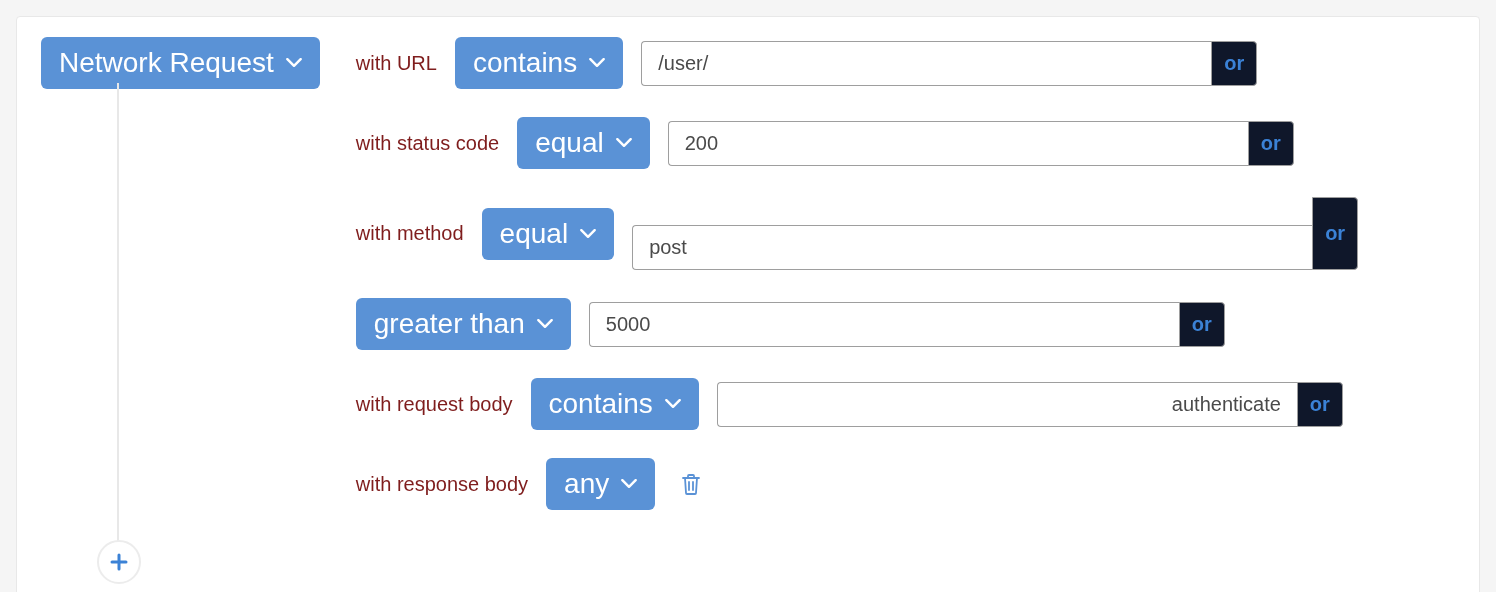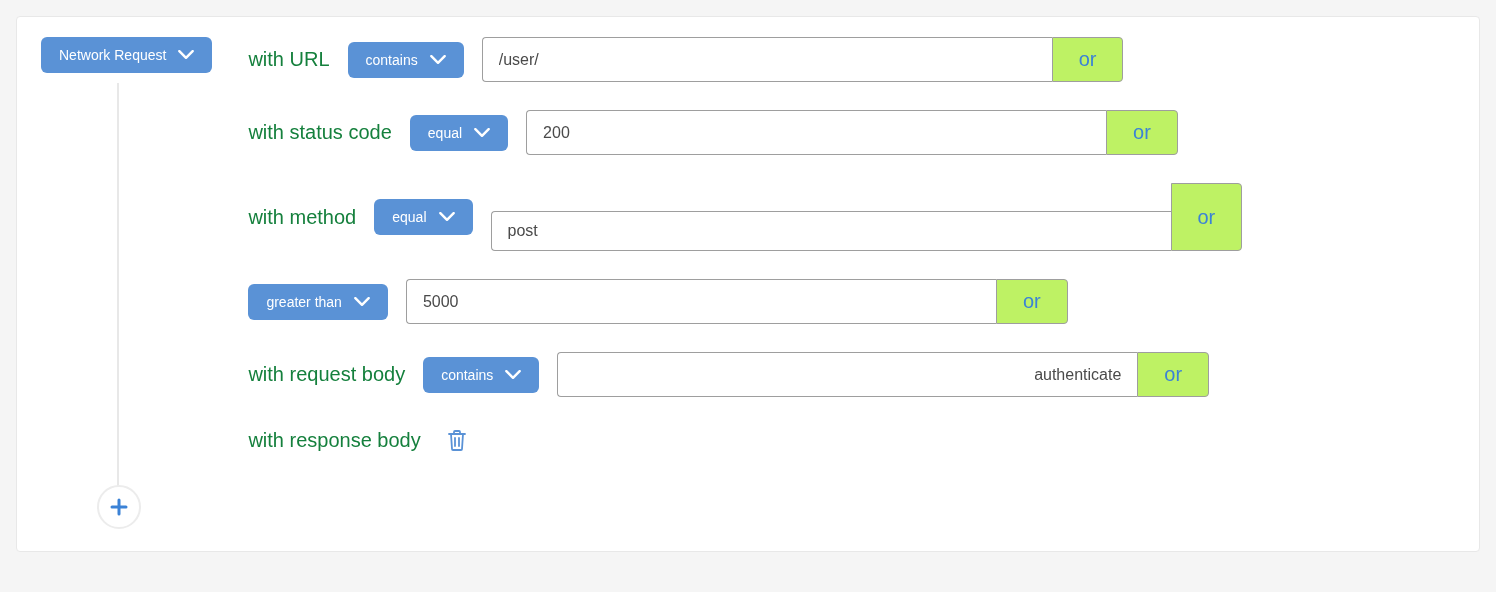--- a/index.html
+++ b/index.html
@@ -23,21 +23,21 @@
     }
     .dropdown-btn {
       display: inline-flex;
       align-items: center;
       gap: 12px;
       background: #5a92d6;
       color: #fff;
       border: none;
       border-radius: 6px;
       padding: 10px 18px;
-      font-size: 14px;
+      font-size: 28px;
       cursor: pointer;
       white-space: nowrap;
       font-family: inherit;
       justify-content: space-between;
     }
     .dropdown-btn .chev {
       width: 16px;
       height: 10px;
     }
     .conditions {
@@ -45,47 +45,48 @@
       display: flex;
       flex-direction: column;
       gap: 28px;
     }
     .cond-row {
       display: flex;
       align-items: center;
       gap: 18px;
     }
     .cond-label {
-      color: #15803d;
+      color: #7f1d1d;
       white-space: nowrap;
     }
     .value-group {
       display: flex;
       align-items: stretch;
     }
     .value-input {
       border: 1px solid #9e9e9e;
       border-right: none;
       border-radius: 4px 0 0 4px;
       padding: 10px 16px;
-      font-size: 16px;
+      font-size: 20px;
       color: #4a4a4a;
       background: #fff;
       font-family: inherit;
       outline: none;
     }
     .or-btn {
       border: 1px solid #9e9e9e;
       border-radius: 0 4px 4px 0;
-      background: #bef264;
+      background: #0f172a;
       color: #3b82d6;
       font-size: 20px;
-      padding: 10px 26px;
+      padding: 10px 12px;
       cursor: pointer;
       font-family: inherit;
+      font-weight: bold;
     }
     .trash-btn {
       background: none;
       border: none;
       cursor: pointer;
       color: #5a92d6;
       padding: 4px;
       display: inline-flex;
       align-items: center;
       margin-left: 4px;
@@ -207,20 +208,26 @@
               </svg>
           </button>
           <div class="value-group">
             <input class="value-input w5" value="authenticate" style="">
             <button class="or-btn">or</button>
           </div>
         </div>
 
         <div class="cond-row">
           <span class="cond-label">with response body</span>
+          <button class="dropdown-btn">
+            <span>any</span>
+            <svg class="chev" viewBox="0 0 14 9">
+                <path d="M1 1 L7 7 L13 1" stroke="#fff" stroke-width="2.2" fill="none" stroke-linecap="round" stroke-linejoin="round"></path>
+              </svg>
+          </button>
           <button class="trash-btn">
             <svg width="20" height="22" viewBox="0 0 20 22">
               <path d="M2 5 H18 M7 5 V3 a1 1 0 0 1 1 -1 H12 a1 1 0 0 1 1 1 V5 M4 5 L5 20 a1 1 0 0 0 1 1 H14 a1 1 0 0 0 1 -1 L16 5 M8 9 V17 M12 9 V17" stroke="#5a92d6" stroke-width="1.8" fill="none" stroke-linecap="round" stroke-linejoin="round"></path>
             </svg>
           </button>
         </div>
 
       </div>
     </div>
 

